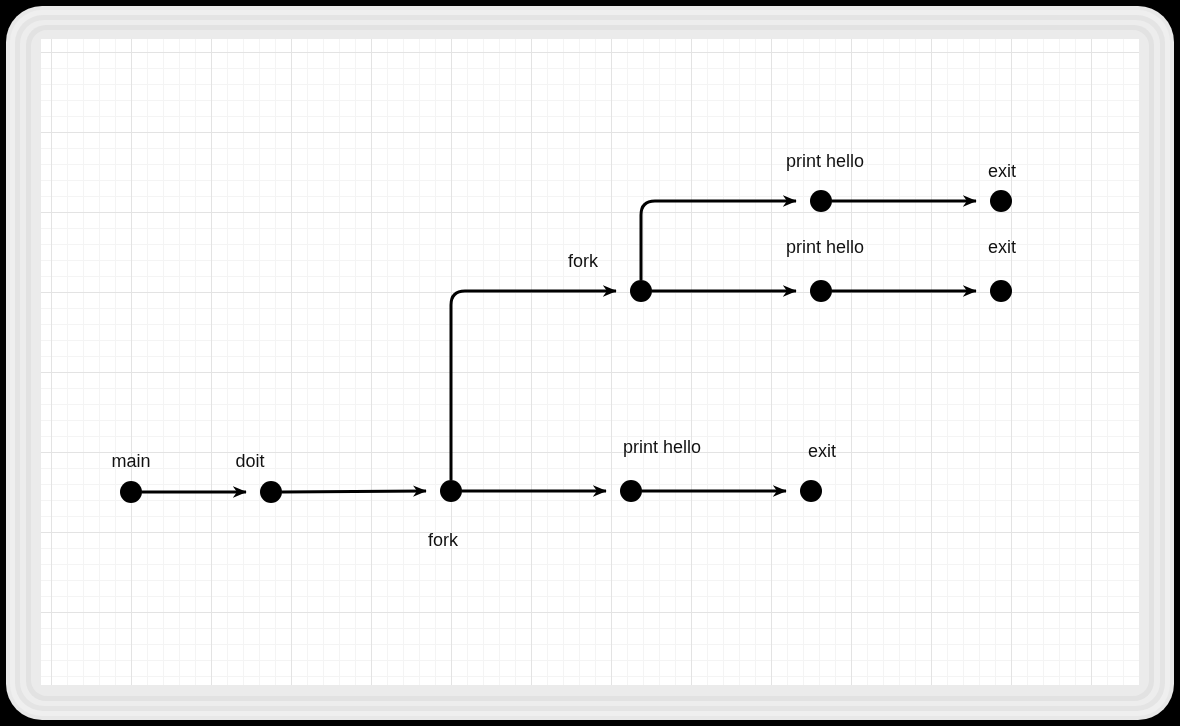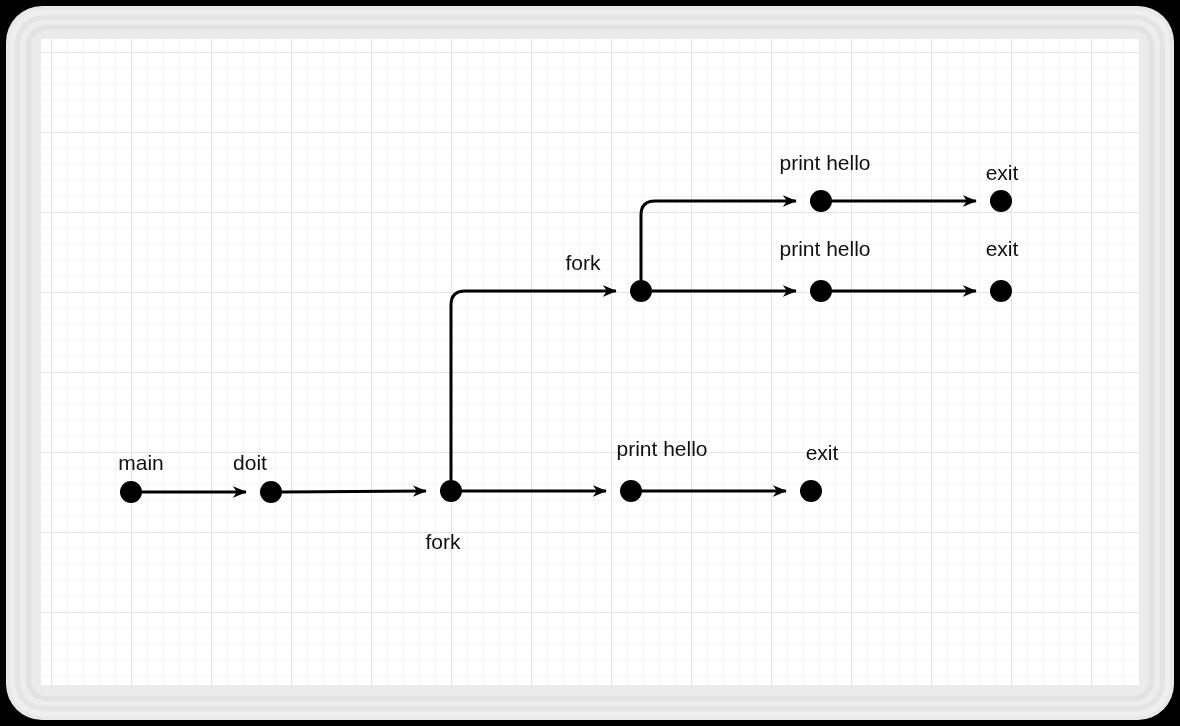--- a/index.html
+++ b/index.html
@@ -42,21 +42,21 @@
       linear-gradient(to right,  #f4f4f4 1px, transparent 1px),
       linear-gradient(to bottom, #f4f4f4 1px, transparent 1px);
     background-size: 80px 80px, 80px 80px, 16px 16px, 16px 16px;
     background-position: 10px 13px, 10px 13px, 10px 13px, 10px 13px;
     overflow: hidden;
   }
   #graph { position: absolute; left: 0; top: 0; width: 1098px; height: 646px; }
   .node-label {
     position: absolute;
     font-family: "Liberation Sans", sans-serif;
-    font-size: 21px;
+    font-size: 18px;
     color: #111111;
     white-space: nowrap;
     transform: translate(-50%, 0);
     line-height: 1;
     text-align: right;
   }
 </style>
 </head>
 <body>
 
@@ -94,21 +94,21 @@
           <circle cx="590" cy="452" r="11"></circle>
           <circle cx="770" cy="452" r="11"></circle>
           <circle cx="600" cy="252" r="11"></circle>
           <circle cx="780" cy="252" r="11"></circle>
           <circle cx="960" cy="252" r="11"></circle>
           <circle cx="780" cy="162" r="11"></circle>
           <circle cx="960" cy="162" r="11"></circle>
         </g>
     </svg>
     <div id="label-layer">
-        <div class="node-label" style="left: 100px; top: 413px;">main</div>
+        <div class="node-label" style="left: 90px; top: 413px;">main</div>
         <div class="node-label" style="left: 209px; top: 413px;">doit</div>
         <div class="node-label" style="left: 402px; top: 492px;">fork</div>
         <div class="node-label" style="left: 621px; top: 399px;">print hello</div>
         <div class="node-label" style="left: 781px; top: 403px;">exit</div>
         <div class="node-label" style="left: 542px; top: 213px;">fork</div>
         <div class="node-label" style="left: 784px; top: 199px;">print hello</div>
         <div class="node-label" style="left: 961px; top: 199px;">exit</div>
         <div class="node-label" style="left: 784px; top: 113px;">print hello</div>
         <div class="node-label" style="left: 961px; top: 123px;">exit</div>
       </div>

